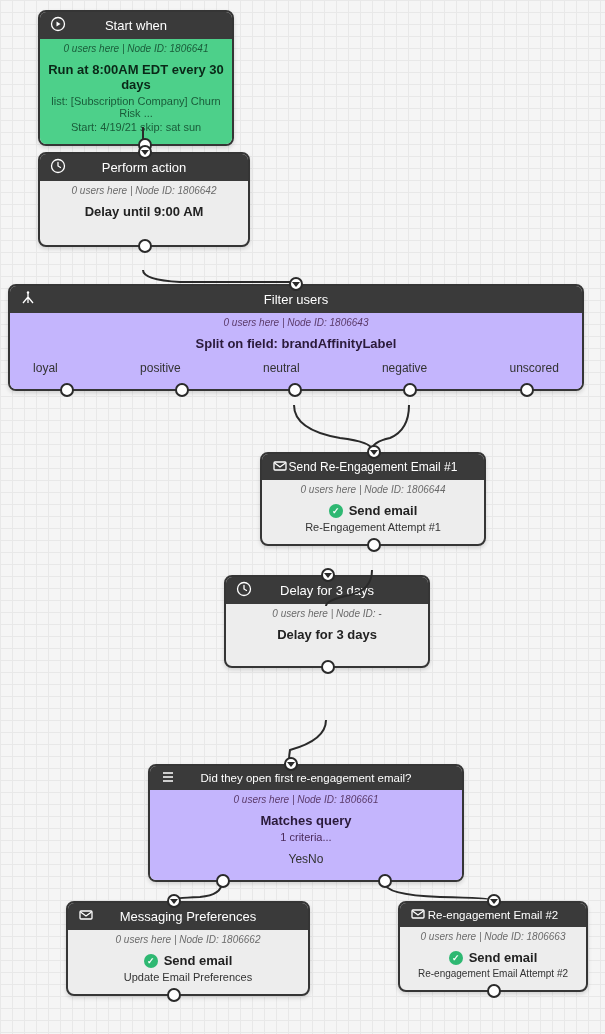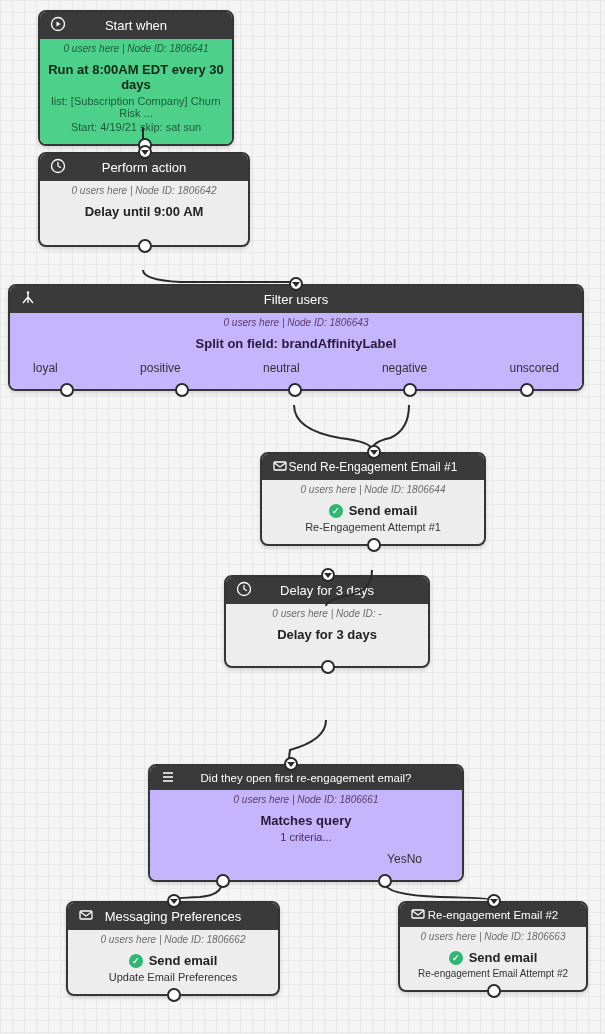--- a/index.html
+++ b/index.html
@@ -96,21 +96,21 @@
 .split-labels {
   display: flex;
   justify-content: space-around;
   font-size: 12px;
   color: #333;
   padding: 6px 4px 14px;
   gap: 44px;
 }
 .yn-labels {
   display: flex;
-  justify-content: flex-end;
+  justify-content: center;
   font-size: 12px;
   color: #333;
   padding: 6px 40px 14px;
 }
 svg.connector {
   position: absolute;
   overflow: visible;
   pointer-events: none;
   z-index: 1;
 }
@@ -272,21 +272,21 @@
     </div>
     <div class="yn-labels">
       <span>Yes</span>
       <span>No</span>
     </div>
   </div>
   <div class="port" style="left:66px; bottom:-8px;"></div>
   <div class="port" style="left:228px; bottom:-8px;"></div>
 </div>
 
-<div class="node" style="left:66px; top:901px; width:214px;">
+<div class="node" style="left:66px; top:901px; width:244px;">
   <div class="port port-in" style="left:99px; top:-9px;"></div>
   <div class="node-header">
     <span class="icon">
       <svg viewBox="0 0 16 16">
           <rect x="2" y="4" width="12" height="8" rx="1" fill="none" stroke="#fff" stroke-width="1.3"></rect>
           <path d="M2.5 5 L8 9 L13.5 5" stroke="#fff" stroke-width="1.3" fill="none"></path>
         </svg>
     </span>
     <span>Messaging Preferences</span>
   </div>

